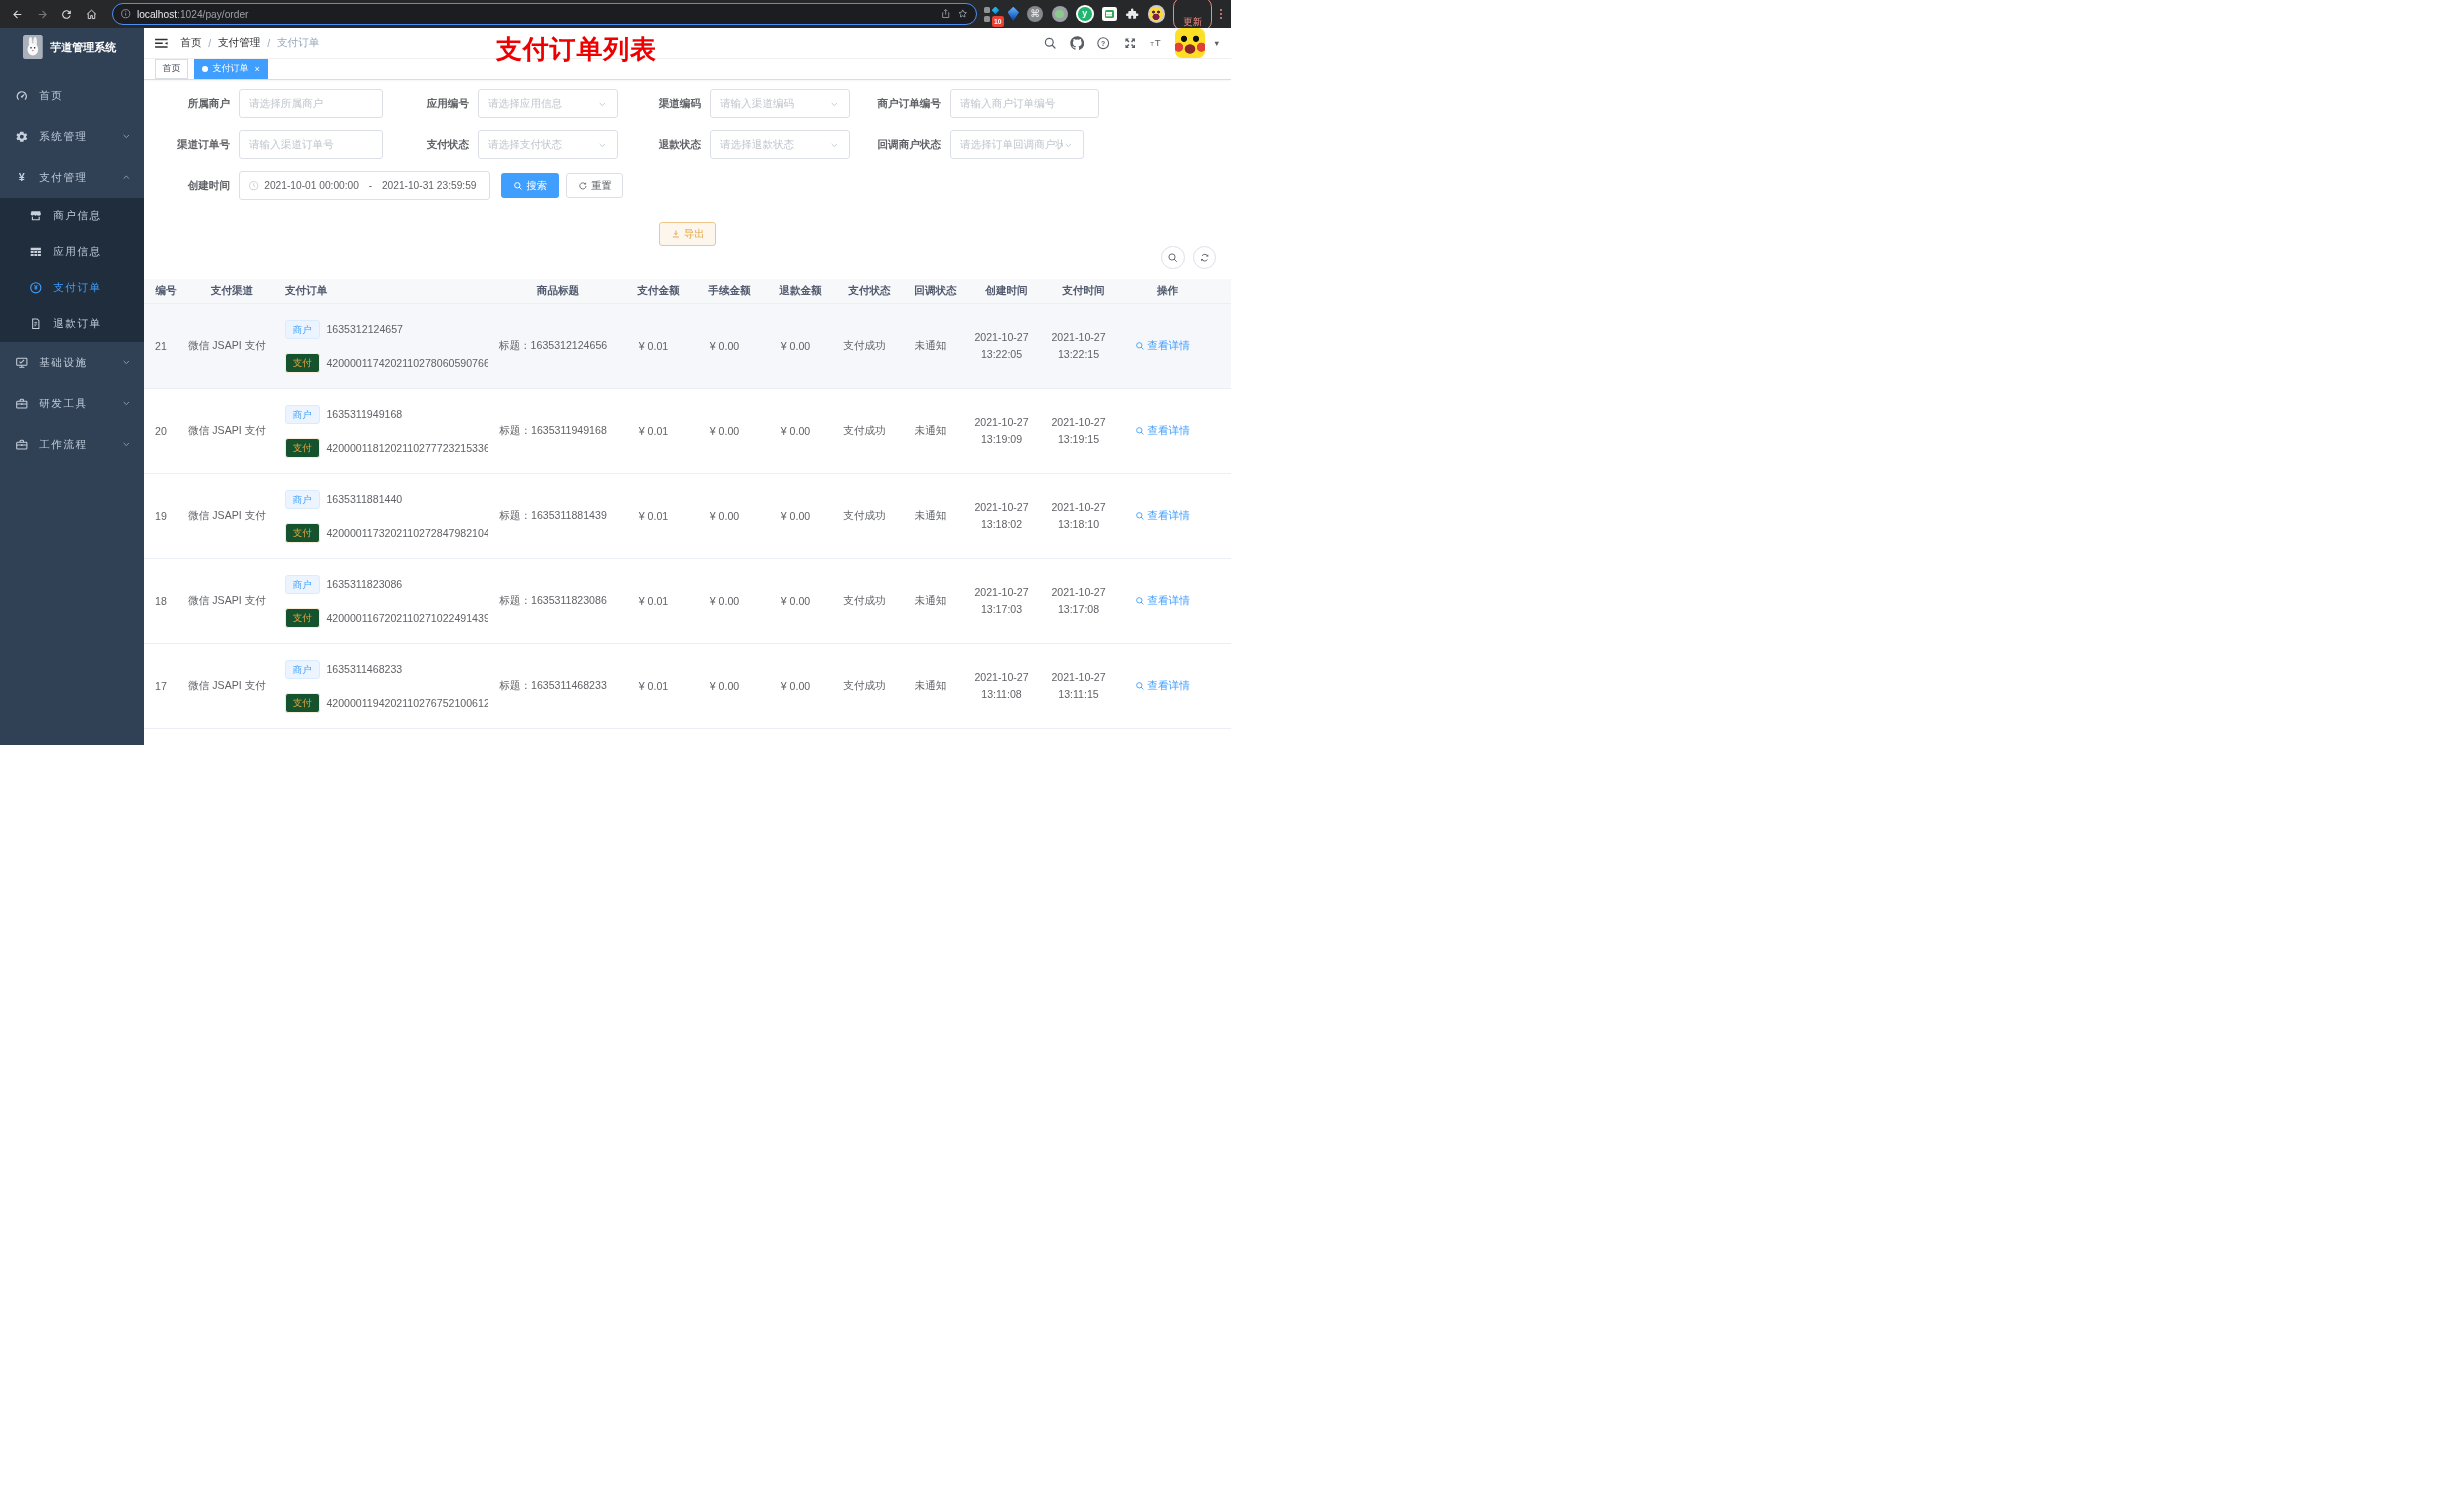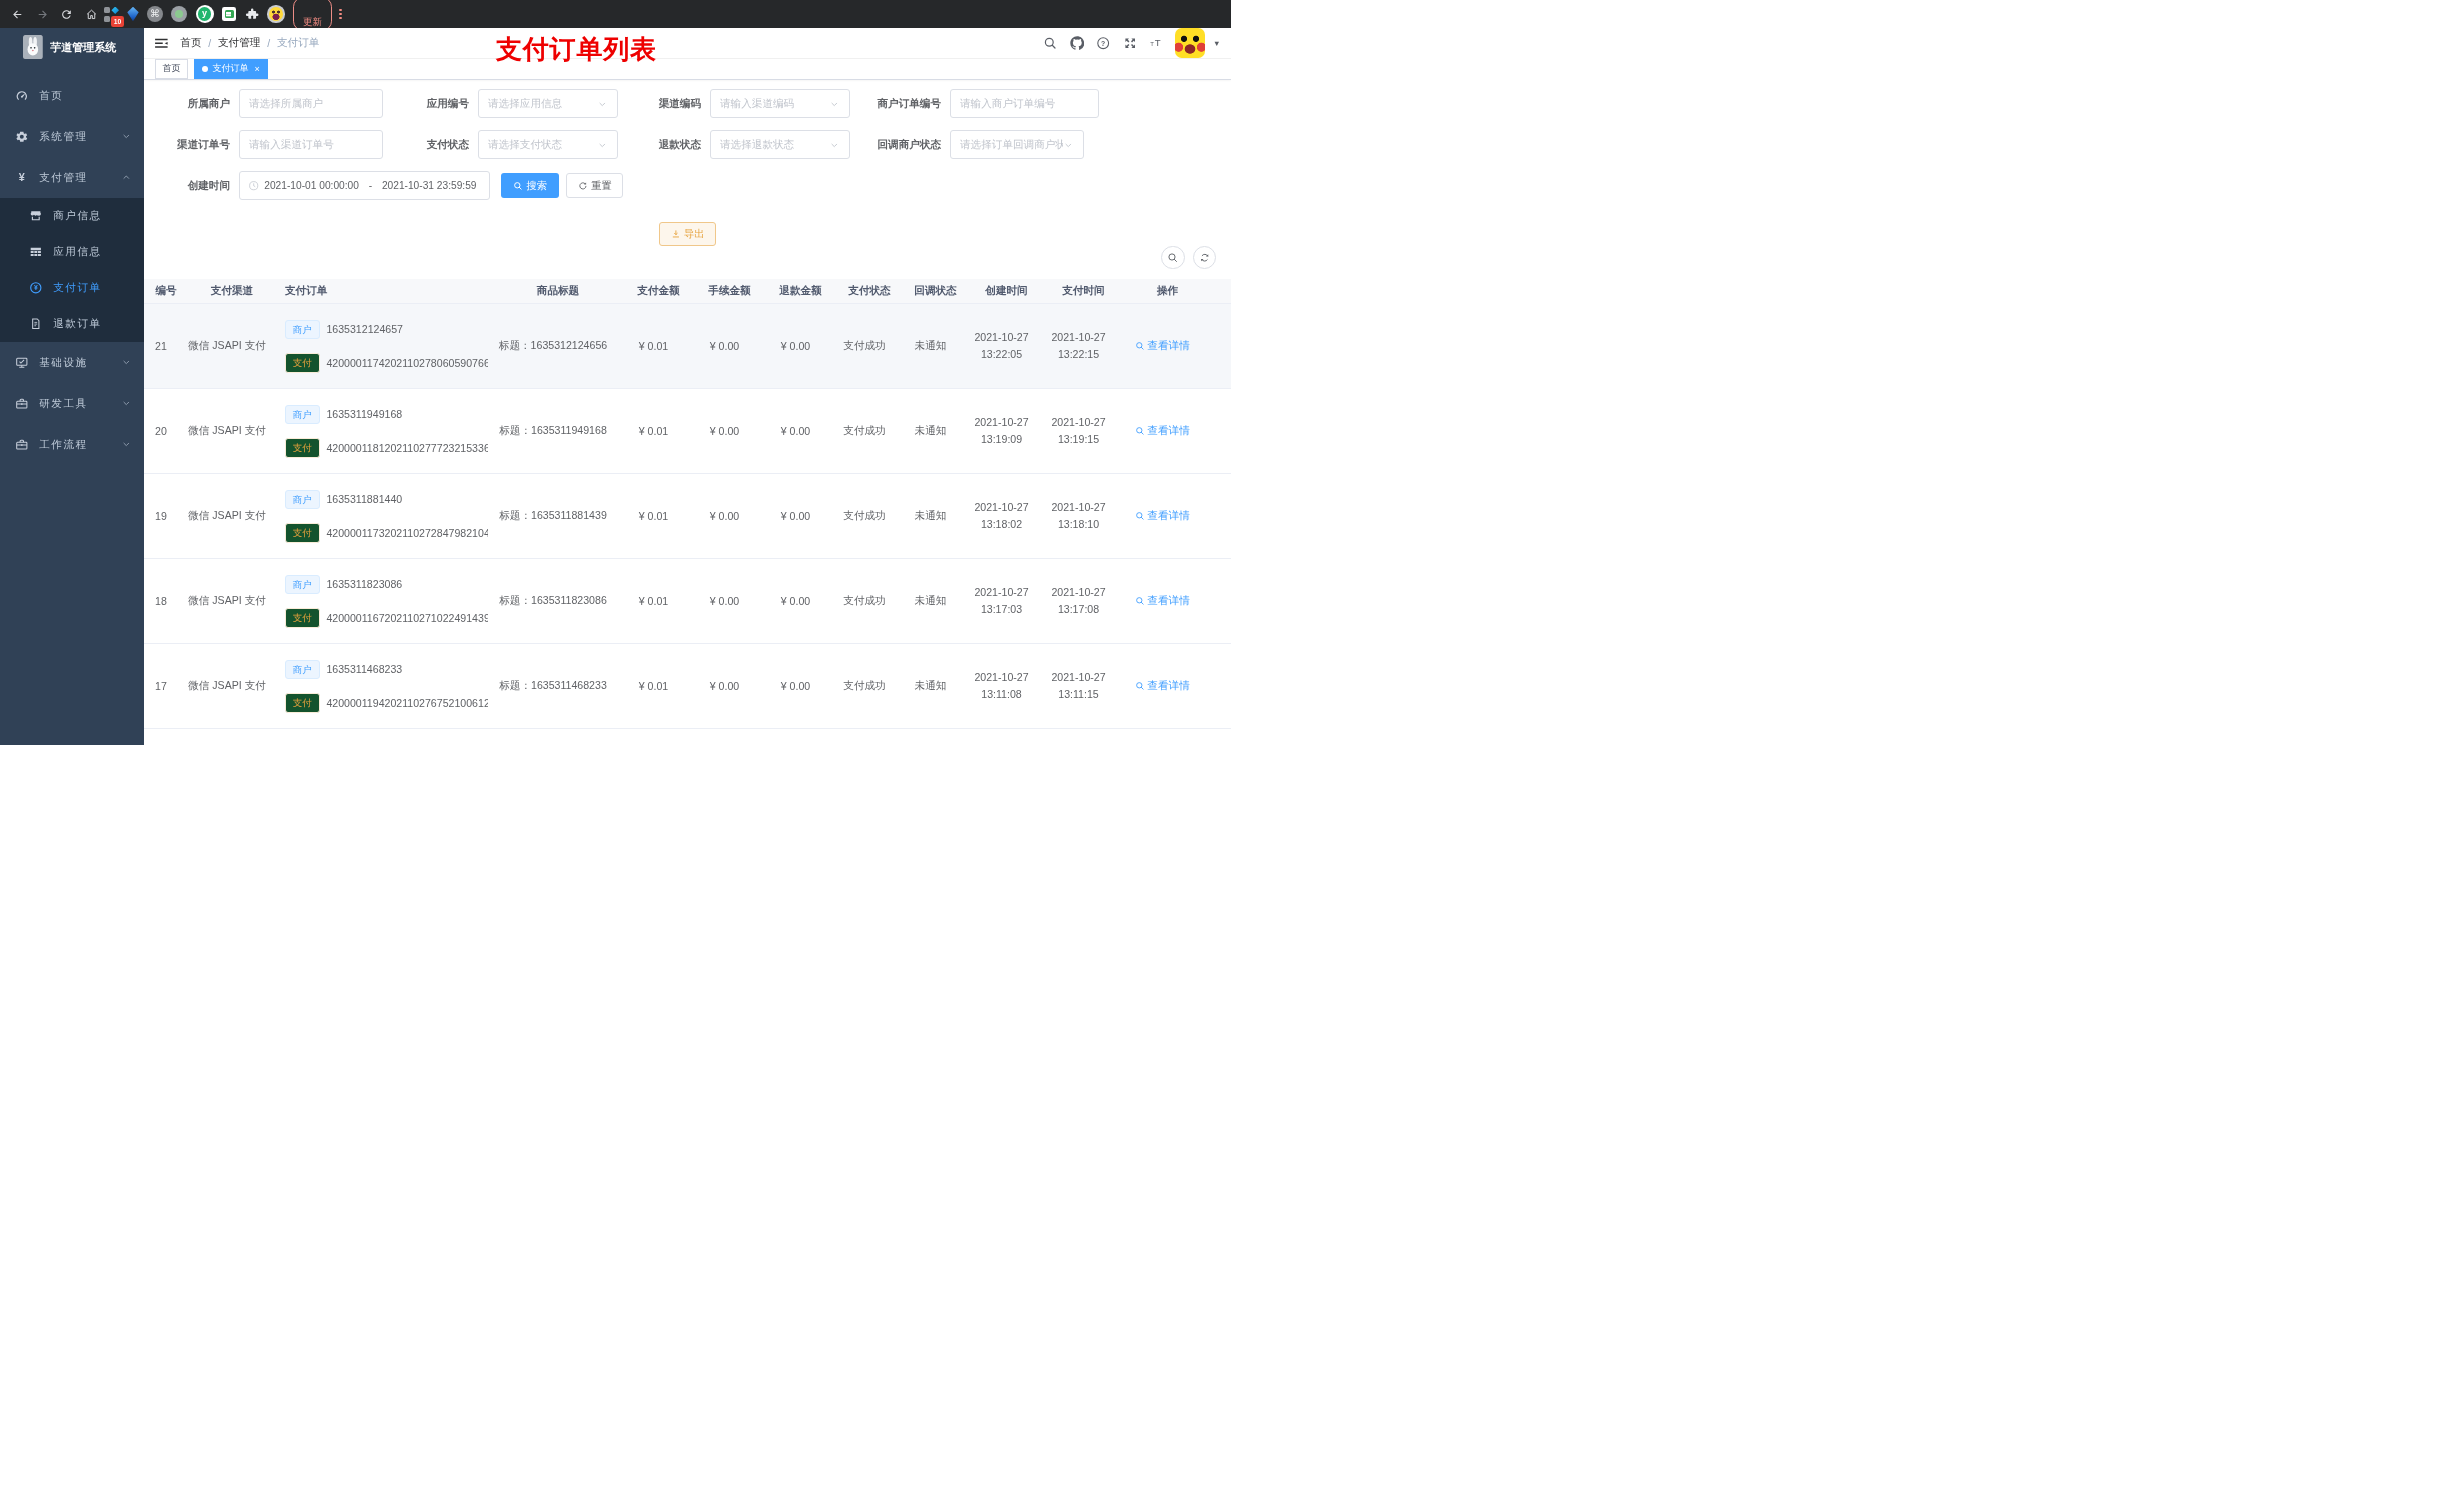--- a/index.html
+++ b/index.html
@@ -154,20 +154,40 @@
       <svg viewBox="0 0 24 24">
         <path fill="currentColor" d="M17.65 6.35A8 8 0 1 0 19.73 14h-2.08a6 6 0 1 1-1.41-6.24L13 11h7V4l-2.35 2.35z"></path>
       </svg>
     </span>
   <span class="nav-ic">
       <svg viewBox="0 0 24 24">
         <path fill="none" stroke="currentColor" stroke-width="1.8" d="M4 11.5 12 4l8 7.5M6 10v9.5h4.5V14h3v5.5H18V10"></path>
       </svg>
     </span>
 
+  <div class="urlbar">
+    <span class="i">
+        <svg viewBox="0 0 24 24">
+          <circle cx="12" cy="12" r="8.6" fill="none" stroke="currentColor" stroke-width="1.8"></circle>
+          <path stroke="currentColor" stroke-width="1.9" d="M12 11v5"></path>
+          <circle cx="12" cy="8" r="1.2" fill="currentColor"></circle>
+        </svg>
+      </span>
+    <span class="url-text"><span class="url-host">localhost</span><span class="url-rest">:1024/pay/order</span></span>
+    <span class="i">
+        <svg viewBox="0 0 24 24">
+          <path fill="none" stroke="currentColor" stroke-width="1.8" d="M12 14V3.5M8.5 6.5 12 3l3.5 3.5M7 10H5.5v10h13V10H17"></path>
+        </svg>
+      </span>
+    <span class="i">
+        <svg viewBox="0 0 24 24">
+          <path fill="none" stroke="currentColor" stroke-width="1.8" d="m12 4 2.4 4.9 5.4.8-3.9 3.8.9 5.4L12 16.4l-4.8 2.5.9-5.4L4.2 9.7l5.4-.8z"></path>
+        </svg>
+      </span>
+  </div>
 
   <div class="ext-tray">
     <span class="xi x-sq1">
         <i class="g1"></i>
         <i class="g2"></i>
         <i class="dia"></i>
         <span class="badge">10</span>
       </span>
     <span class="xi x-kite"></span>
     <span class="xi x-cmd">⌘</span>

